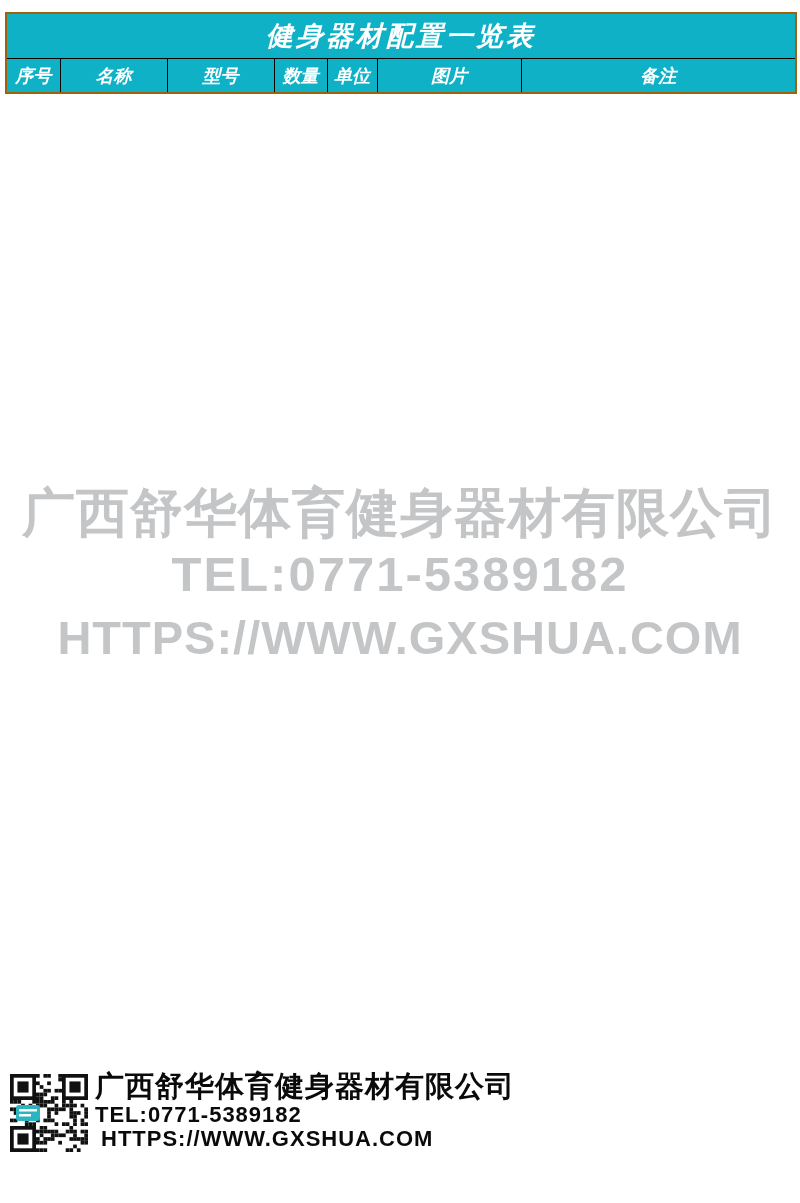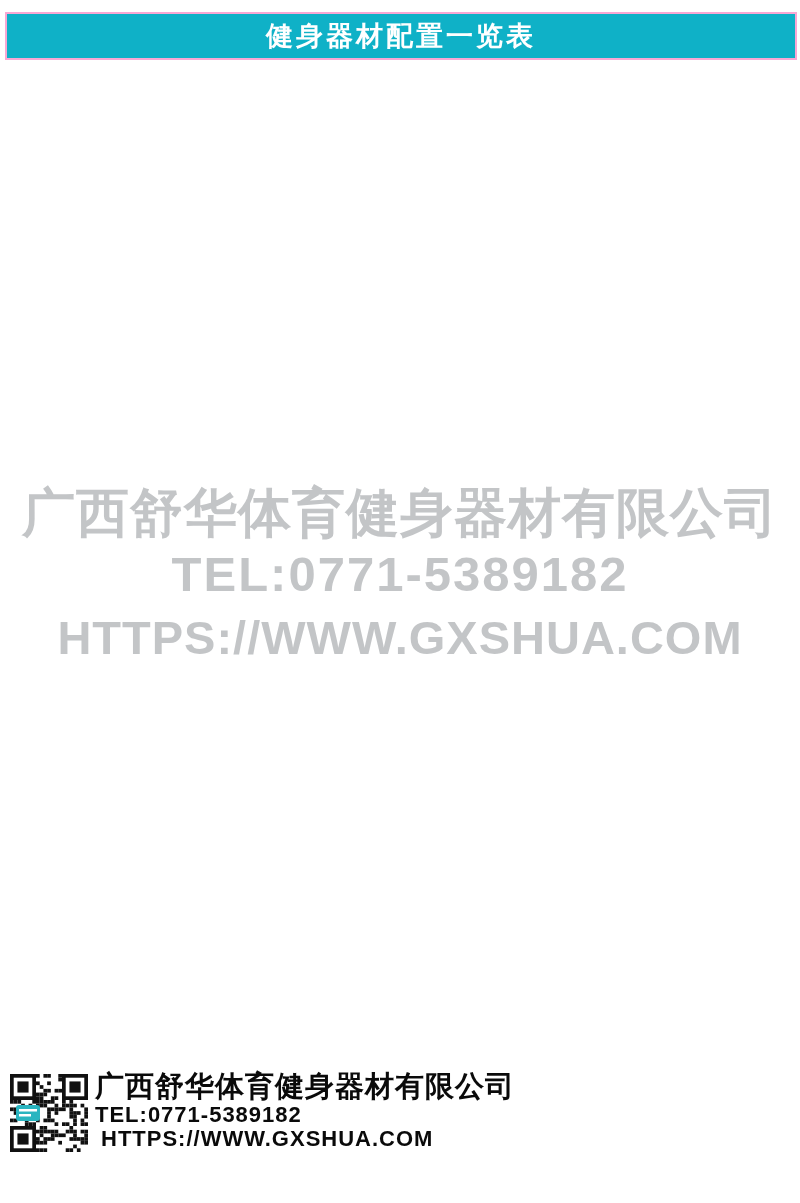--- a/index.html
+++ b/index.html
@@ -1,19 +1,19 @@
 <!DOCTYPE html>
 <html style="--teal: #0fb1c7; --head-fg: #ffffff; --wm-gray: rgba(105,110,114,0.40); --footer-fg: #0a0a0a;"><head>
 <meta charset="utf-8">
 <style>
   html,body{margin:0;padding:0;background:#fff;}
   .page{position:relative;width:800px;height:1203px;background:#fff;overflow:hidden;
         font-family:"Liberation Serif","DejaVu Serif",serif;color:#1b1b1b;}
   table.sheet{position:absolute;left:5px;top:12px;width:790px;border-collapse:collapse;
-        table-layout:fixed;border:2px solid #f9a8d4;}
+        table-layout:fixed;border:2px solid #a16207;font-style:italic;}
   table.sheet td{border:1.5px solid #000;padding:0;overflow:hidden;vertical-align:middle;}
   .title-cell{height:44px;background:var(--teal);color:var(--head-fg);text-align:center;
         font-family:"Liberation Sans","DejaVu Sans",sans-serif;font-weight:bold;
         font-size:27px;letter-spacing:3px;}
   .head-cell{height:33px;background:var(--teal);color:var(--head-fg);text-align:center;
         font-family:"Liberation Sans","DejaVu Sans",sans-serif;font-weight:bold;font-size:18px;}
   .wm{position:absolute;left:0;width:800px;text-align:center;z-index:2;pointer-events:none;
         font-family:"Liberation Sans","DejaVu Sans",sans-serif;font-weight:bold;
         color:var(--wm-gray);white-space:nowrap;}
   .wm-company{top:478px;font-size:53px;letter-spacing:1px;}
@@ -38,20 +38,29 @@
         <col style="width:107px">
       <col style="width:53px">
         <col style="width:50px">
         <col style="width:144px">
         <col style="width:275px">
     </colgroup>
     <tbody>
       <tr>
         <td class="title-cell" colspan="7">健身器材配置一览表</td>
       </tr>
+      <tr id="head-row">
+          <td class="head-cell">序号</td>
+          <td class="head-cell">名称</td>
+          <td class="head-cell">型号</td>
+          <td class="head-cell">数量</td>
+          <td class="head-cell">单位</td>
+          <td class="head-cell">图片</td>
+          <td class="head-cell">备注</td>
+        </tr>
     </tbody>
     <tbody id="rows-body"></tbody>
   </table>
 
   <div class="wm wm-company">广西舒华体育健身器材有限公司</div>
   <div class="wm wm-tel">TEL:0771-5389182</div>
   <div class="wm wm-url">HTTPS://WWW.GXSHUA.COM</div>
 
   <div class="qr" id="qr-box"><svg viewBox="0 0 78 78" width="78" height="78">
         <rect x="26.00" y="0.00" width="3.71" height="3.71" fill="#111"></rect>

